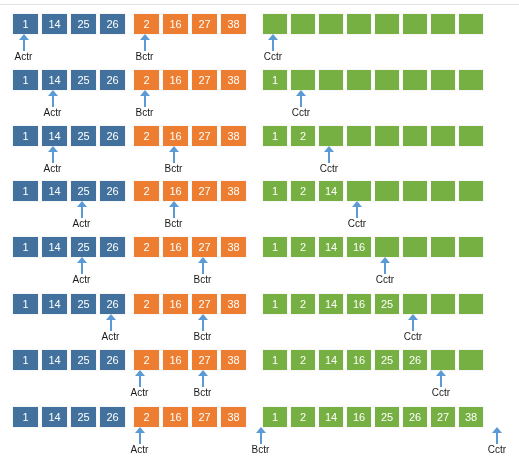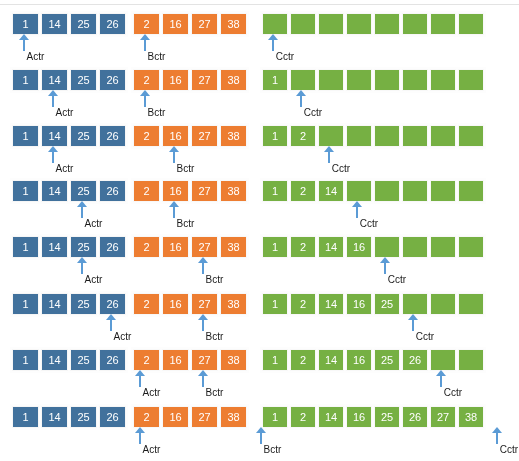--- a/index.html
+++ b/index.html
@@ -51,21 +51,21 @@
     width:2px;height:13px;background:#5B9BD5;
   }
   .ptr .head{
     position:absolute;left:15px;top:-1px;
     width:0;height:0;
     border-left:5px solid transparent;
     border-right:5px solid transparent;
     border-bottom:6px solid #5B9BD5;
   }
   .ptr .lbl{
-    position:absolute;left:12px;top:16px;
+    position:absolute;left:0px;top:16px;
     width:40px;
     text-align:center;
     font-size:10px;
     color:#1a1a1a;
     white-space:nowrap;
   }
 </style>
 </head>
 <body>
 

